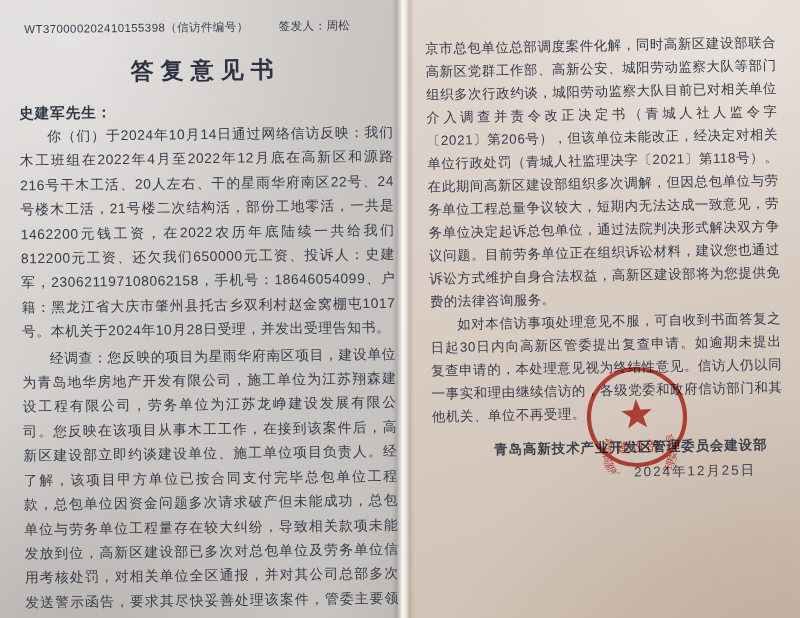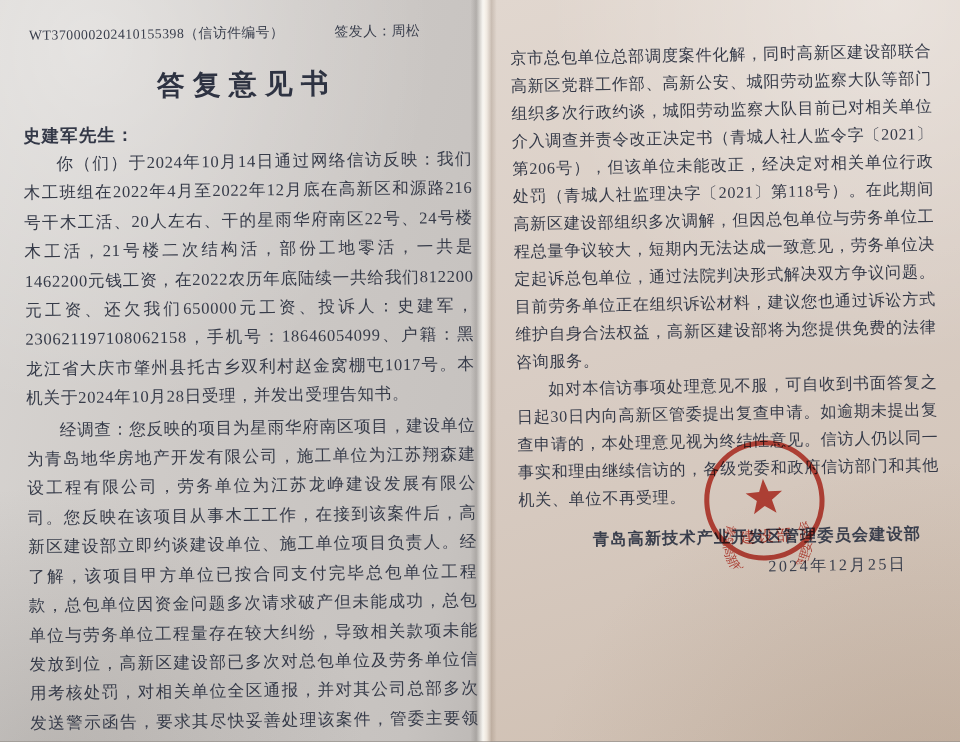--- a/index.html
+++ b/index.html
@@ -1,18 +1,18 @@
 <!DOCTYPE html>
 <html><head>
 <meta charset="utf-8">
 <style>
   html,body{margin:0;padding:0;background:#8a857f;}
   .photo{
     position:relative;width:800px;height:618px;overflow:hidden;
-    font-family:Liberation Serif, serif;
+    font-family:Liberation Sans, sans-serif;
     color:#333847;
   }
   
   .page-left{
     position:absolute;left:0;top:0;width:403px;height:618px;
     background:
       radial-gradient(130% 90% at 18% 6%, rgba(255,255,255,0.38), rgba(255,255,255,0) 55%),
       radial-gradient(120% 70% at 10% 104%, rgba(88,84,80,0.20), rgba(88,84,80,0) 55%),
       linear-gradient(103deg,#d9d6d3 0%,#cdc9c6 45%,#c6c2bf 88%,#bdb9b6 100%);
   }

